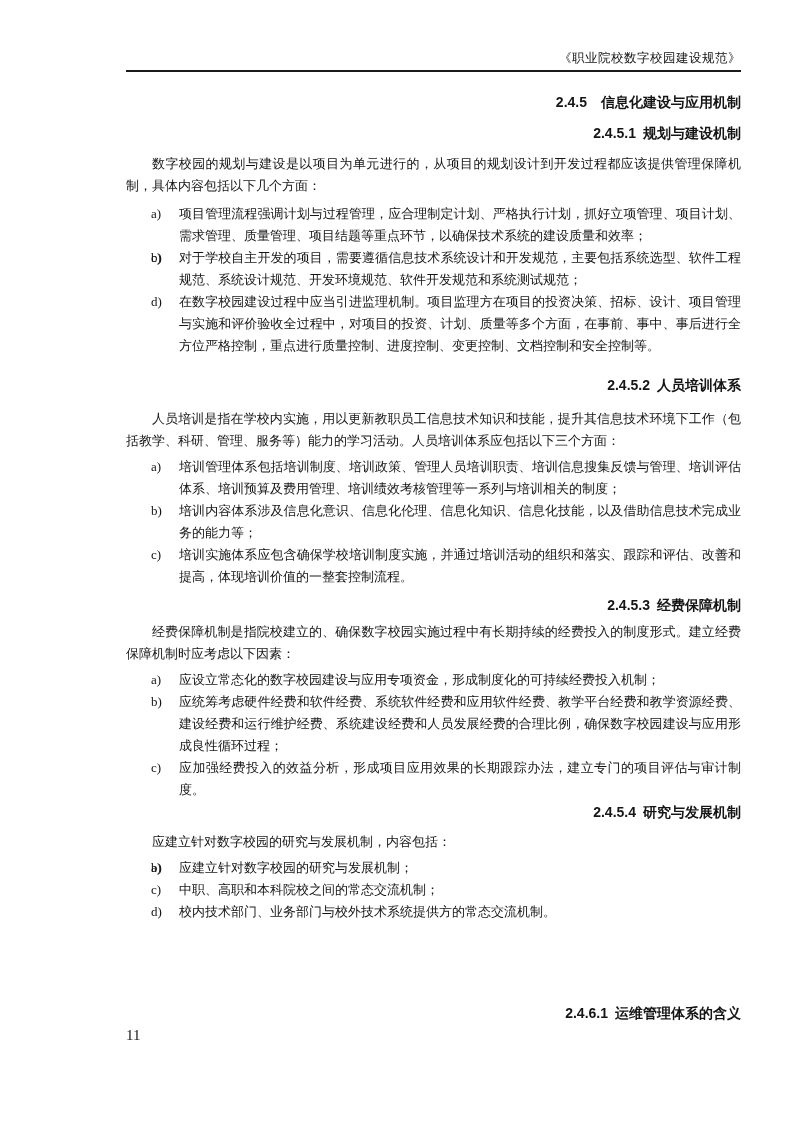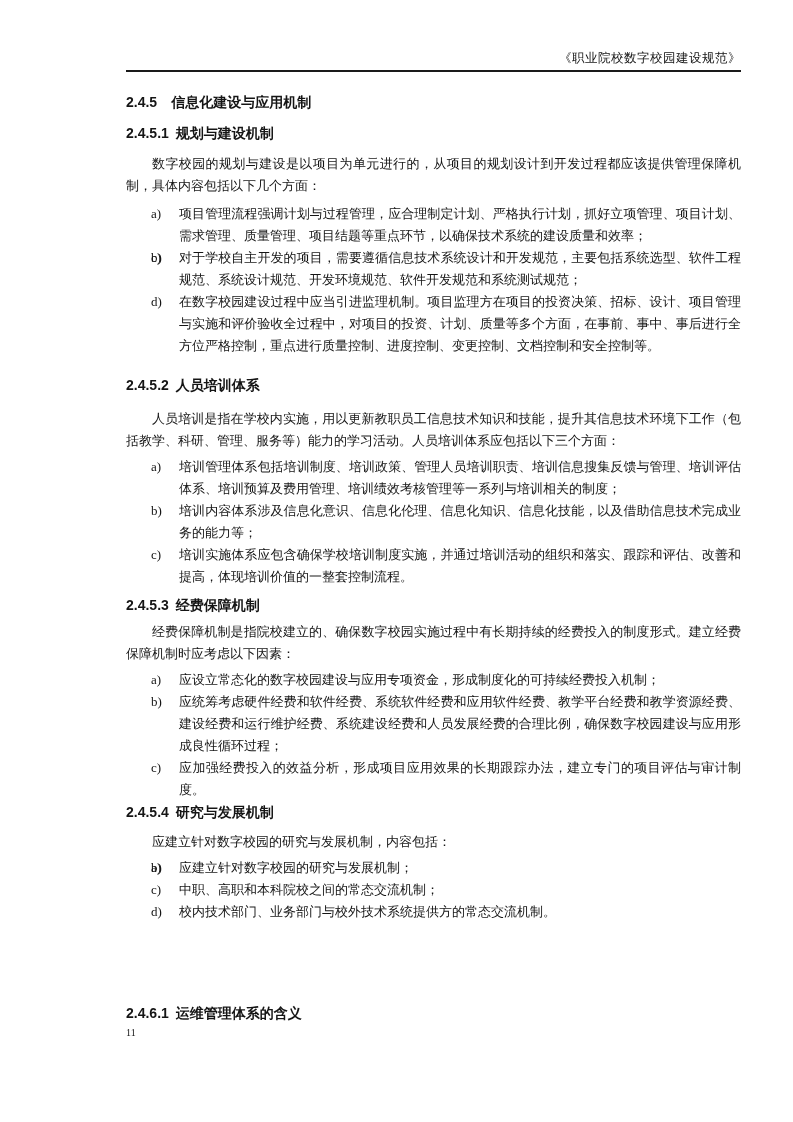--- a/index.html
+++ b/index.html
@@ -23,20 +23,21 @@
   .header-rule{
     top:70px;height:2px;background:#1a1a1a;
   }
 
   .sec-heading{
     font-family:"Liberation Sans","DejaVu Sans",sans-serif;
     font-weight:bold;
     font-size:14px;
     line-height:18px;
     white-space:nowrap;
+    text-align:right;
   }
   .sec-num{display:inline-block;}
   .gap-wide{margin-right:14px;}
   .gap-narrow{margin-right:7px;}
 
   .para{
     font-size:13px;
     line-height:22px;
     text-align:justify;
     text-indent:2em;
@@ -49,21 +50,21 @@
   }
   .li-label{
     position:absolute;
     left:25px;top:0;
     text-indent:0;
   }
 
   .page-number{
     top:1027px;
     text-align:left;
-    font-size:10px;
+    font-size:15px;
   }
 </style>
 </head>
 <body>
 
 <div class="page">
 
   <div class="block doc-header-title">《职业院校数字校园建设规范》</div>
   <div class="block header-rule"></div>
 

